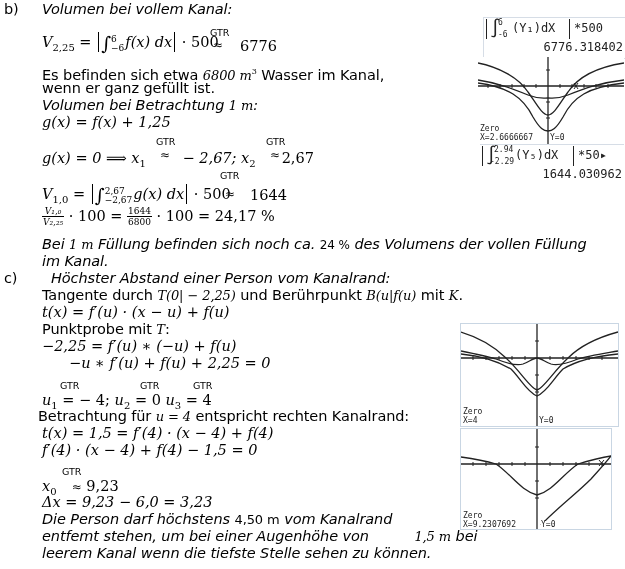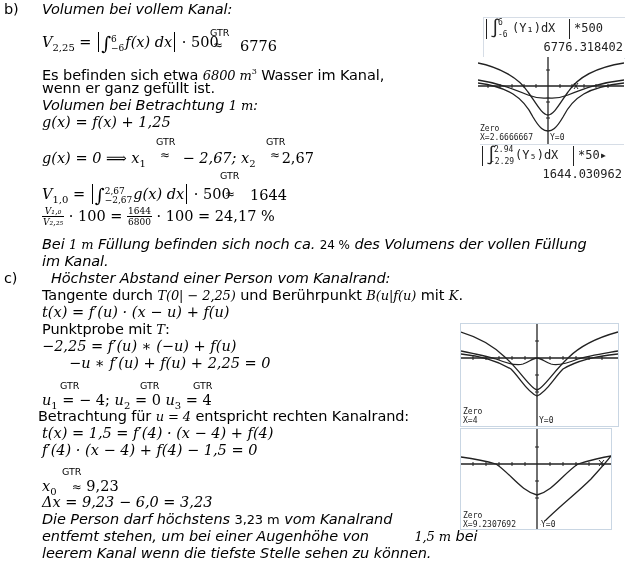--- a/index.html
+++ b/index.html
@@ -98,21 +98,21 @@
 <div class="abs m" style="left:42px;top:442px;">f′(4) · (x − 4) + f(4) − 1,5 = 0</div>
 
 <div class="gtr" style="left:62px;top:466px;">GTR</div>
 <div class="abs" style="left:42px;top:476px;">
   <span class="m">x</span><sub class="sm">0</sub>
   <span class="mn" style="font-size:12px;margin-left:10px;">≈</span><span class="mn">   9,23</span>
 </div>
 <div class="abs m" style="left:42px;top:494px;">Δx = 9,23 − 6,0 = 3,23</div>
 
 <div class="abs txt it" style="left:42px;top:511px;">
-  <span>Die Person darf höchstens </span><span class="mn" style="font-size:13px;font-style:normal;font-family:'DejaVu Sans',sans-serif;">3,23 m</span><span> vom Kanalrand</span>
+  <span>Die Person darf höchstens </span><span class="mn" style="font-size:13px;font-style:normal;font-family:'DejaVu Sans',sans-serif;">4,50 m</span><span> vom Kanalrand</span>
 </div>
 <div class="abs txt it" style="left:42px;top:528px;">
   <span>entfemt stehen, um bei einer Augenhöhe von </span><span class="m" style="font-size:13px;margin-left:41px;">1,5 m</span><span> bei</span>
 </div>
 <div class="abs txt it" style="left:42px;top:545px;">leerem Kanal wenn die tiefste Stelle sehen zu können.</div>
 
 <div class="calc" style="left:483px;top:17px;width:141px;height:40px;border-color:#d6dde6;">
   <div class="abs" style="left:2px;top:1px;width:2px;height:20px;border-left:1.5px solid #222;"></div>
   <div class="abs calc-text" style="left:6px;top:-1px;font-size:18px;">∫</div>
   <div class="abs calc-small" style="left:14px;top:1px;">6</div>

